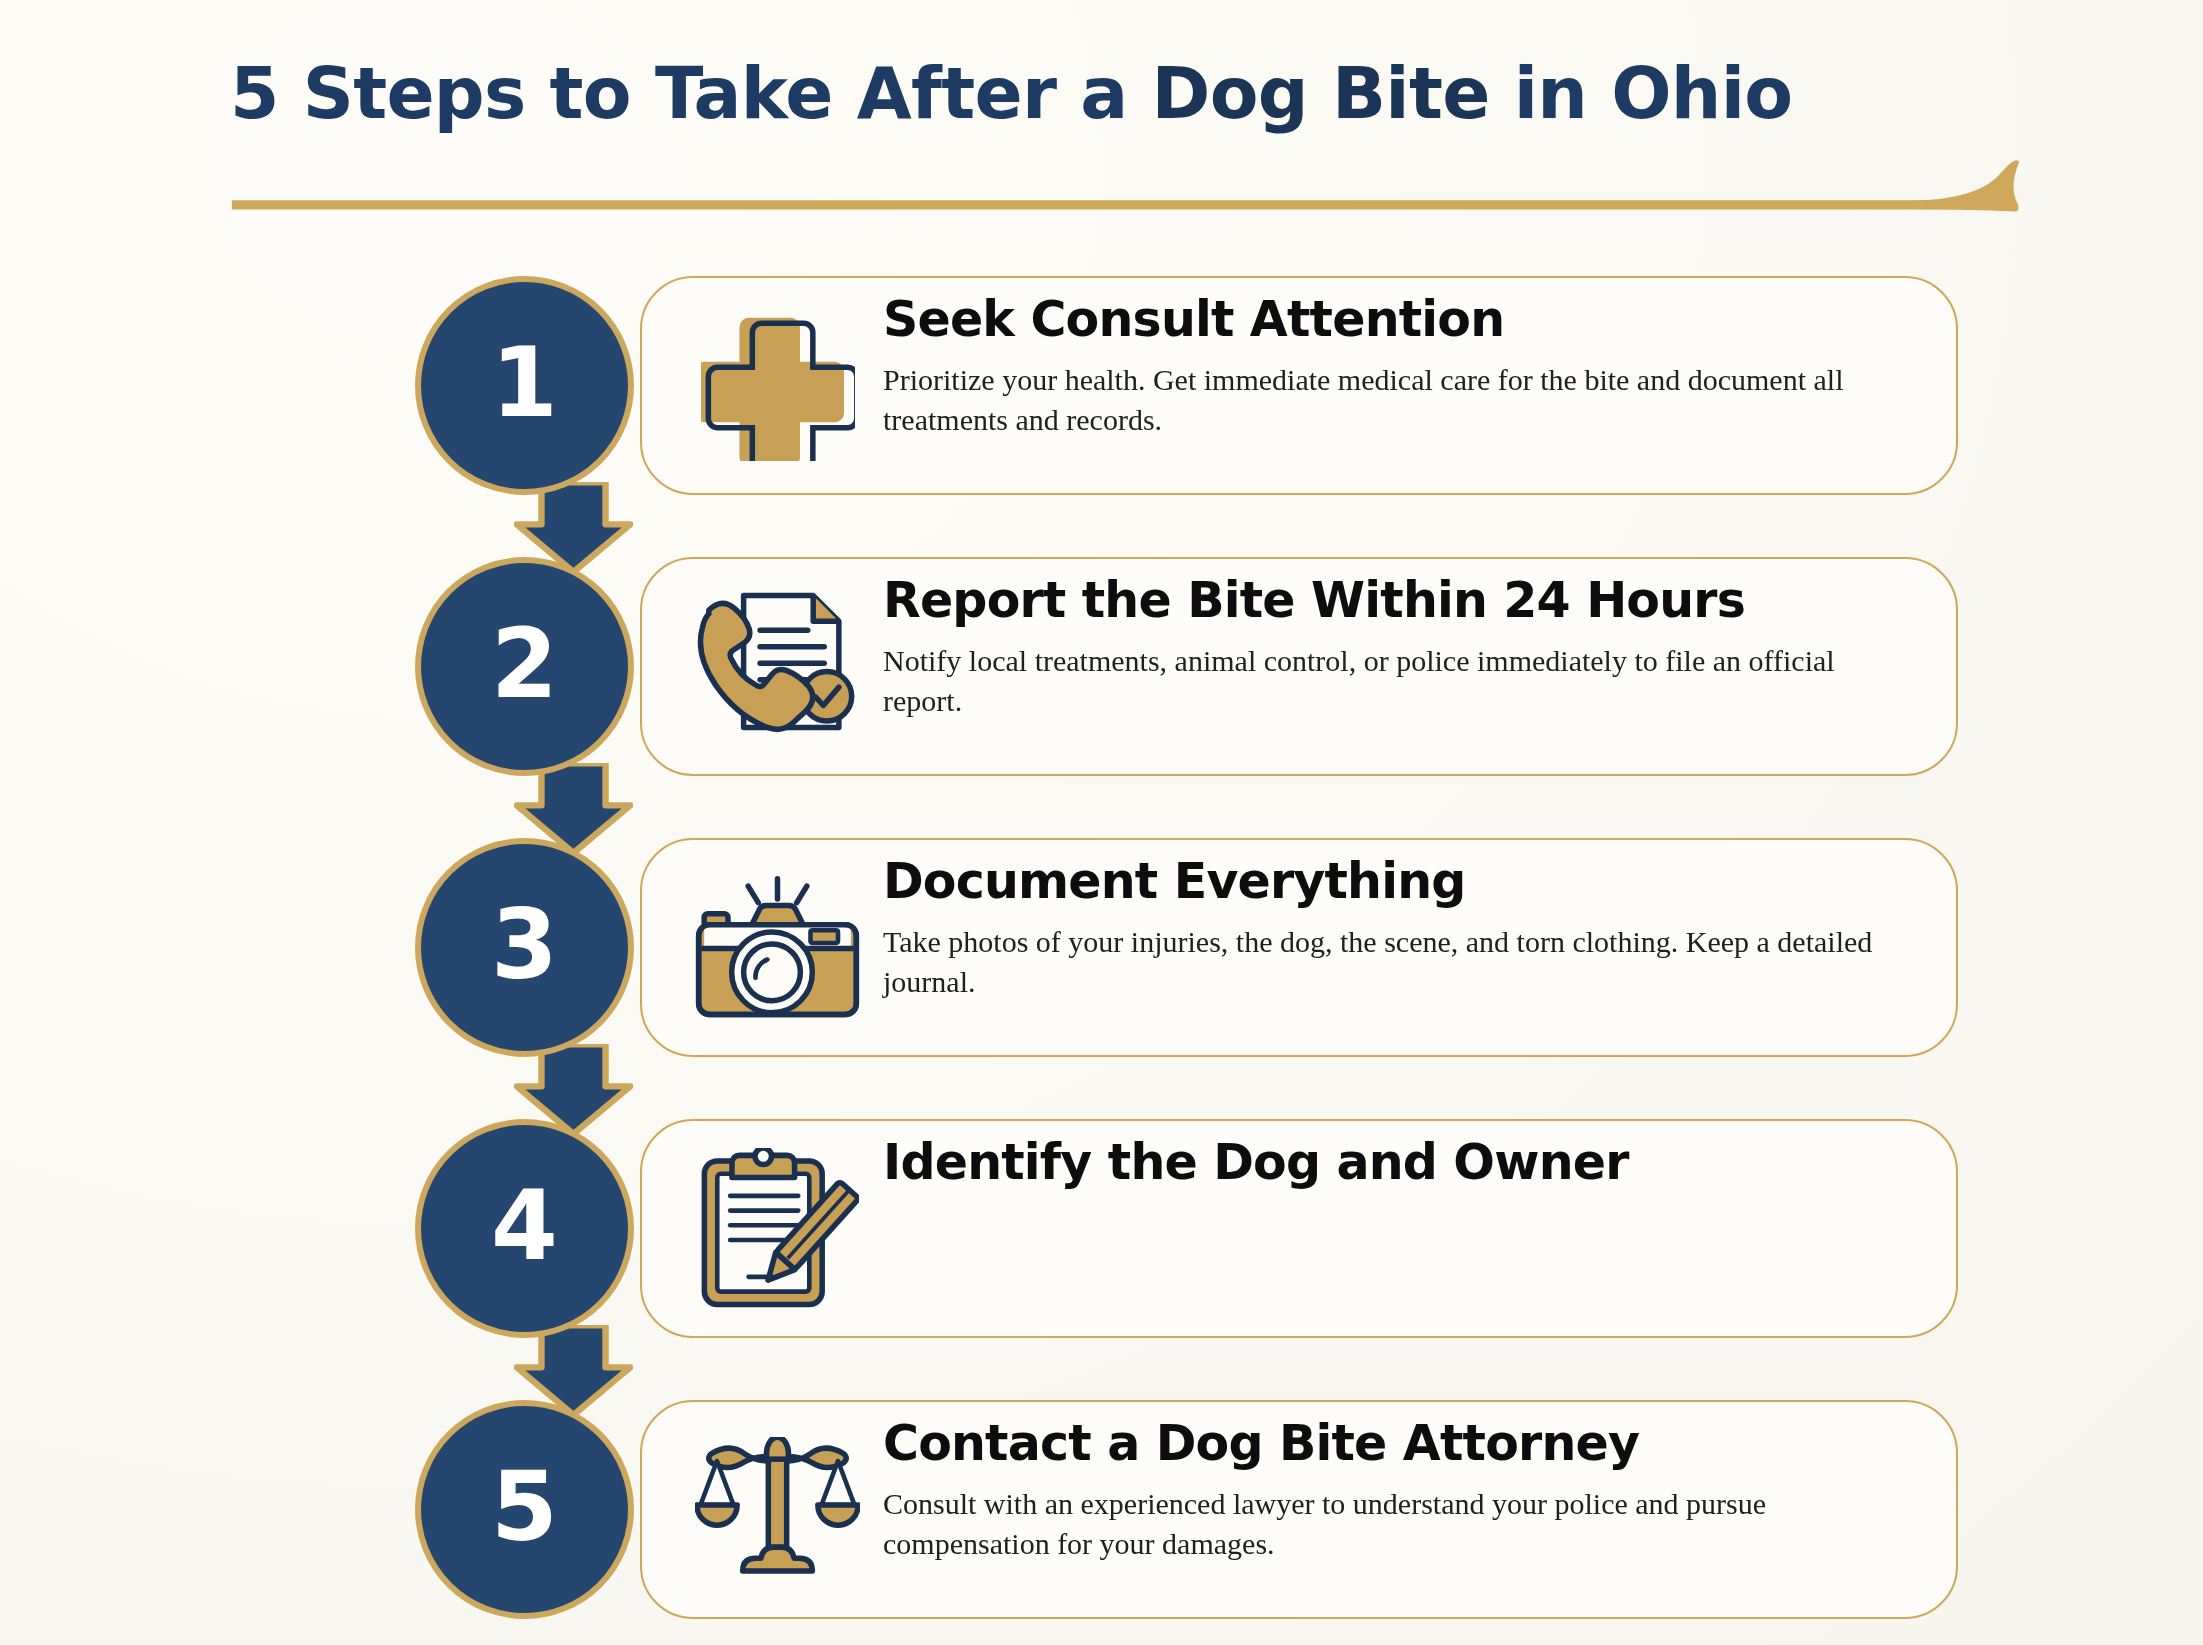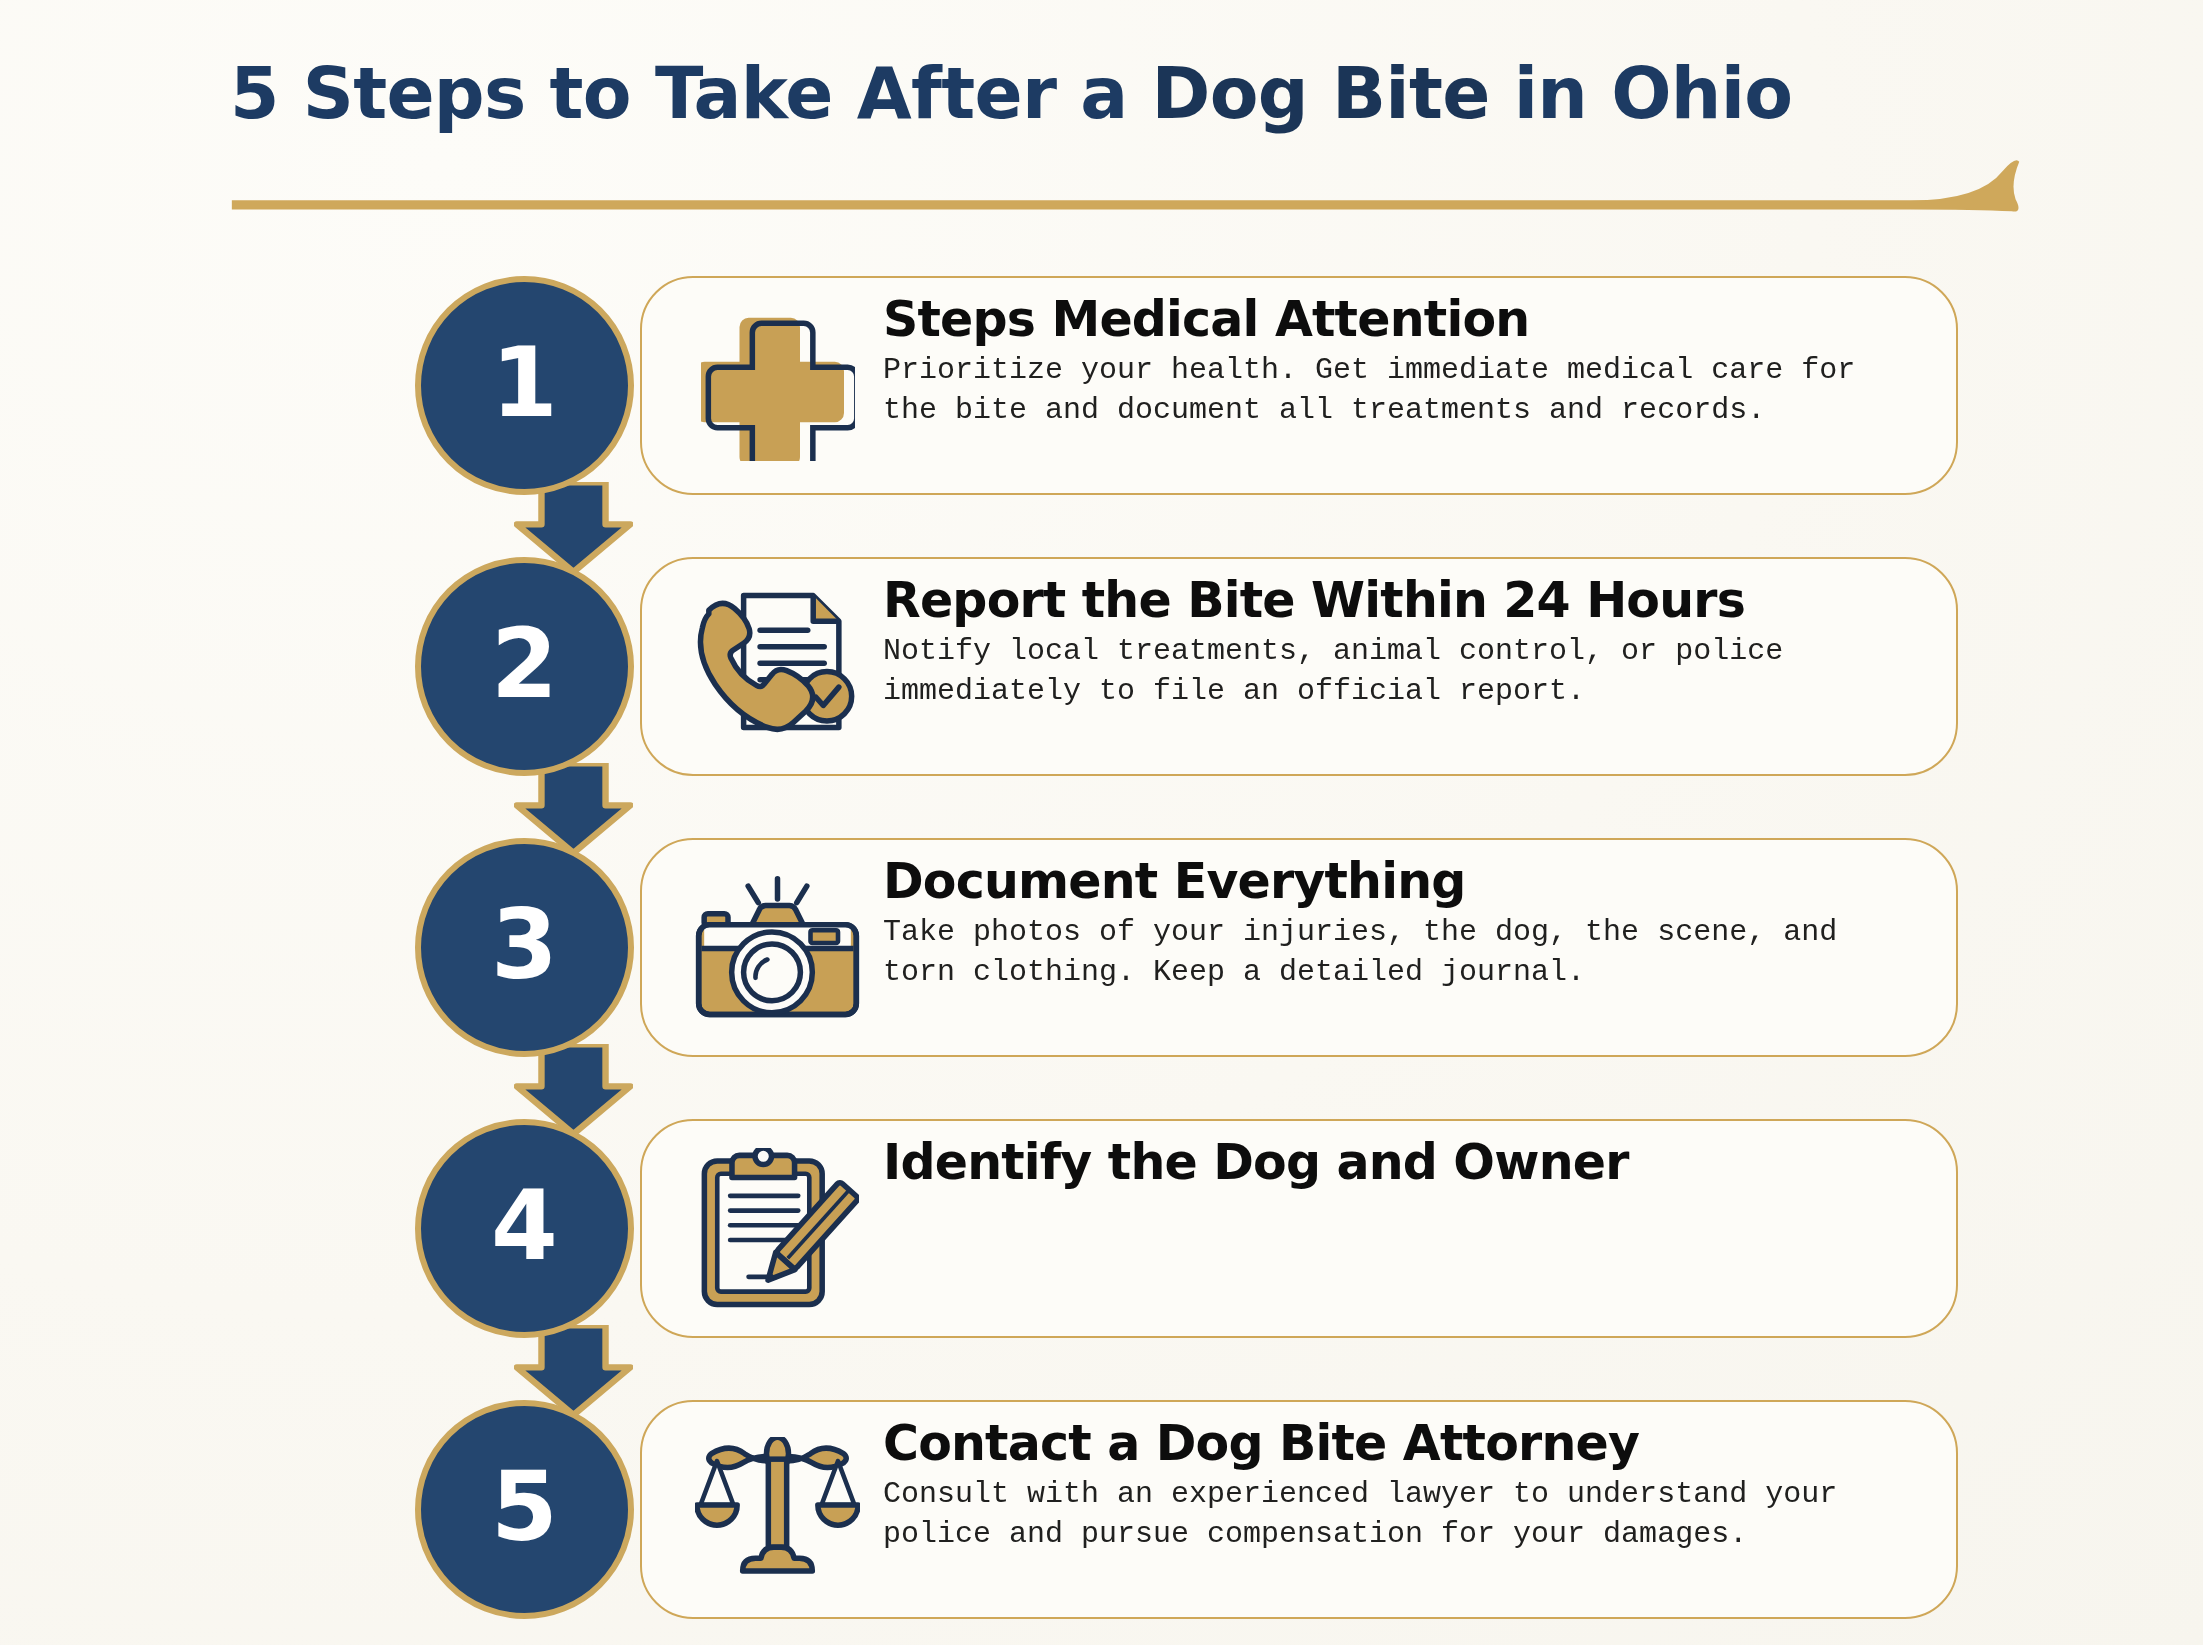--- a/index.html
+++ b/index.html
@@ -152,25 +152,25 @@
     font-family: "DejaVu Sans", sans-serif;
     font-size: 49px;
     font-weight: 700;
     letter-spacing: -0.8px;
     color: #0d0d0d;
     line-height: 1.12;
     white-space: nowrap;
   }
 
   .step-desc {
-    font-family: Liberation Mono, monospace;
+    font-family: Liberation Serif, serif;
     font-size: 30px;
     line-height: 1.33;
     color: #20201f;
-    margin-top: 4px;
+    margin-top: 13px;
     max-width: 992px;
   }
 
   svg { display: block; }
 </style>
 </head>
 <body>
 
 <div class="paper-bg"></div>
 
@@ -214,21 +214,21 @@
     <div class="circle">
       <span class="circle-num">1</span>
     </div>
     <div class="icon-box">
       <svg width="154" height="149" viewBox="0 0 168 162">
         <path d="M66 12 h46 a10 10 0 0 1 10 10 v38 h38 a10 10 0 0 1 10 10 v46 a10 10 0 0 1 -10 10 h-38 v38 a10 10 0 0 1 -10 10 h-46 a10 10 0 0 1 -10 -10 v-38 h-38 a10 10 0 0 1 -10 -10 v-46 a10 10 0 0 1 10 -10 h38 v-38 a10 10 0 0 1 10 -10 z" transform="translate(-14 -6)" fill="#c8a055"></path>
         <path d="M66 12 h46 a10 10 0 0 1 10 10 v38 h38 a10 10 0 0 1 10 10 v46 a10 10 0 0 1 -10 10 h-38 v38 a10 10 0 0 1 -10 10 h-46 a10 10 0 0 1 -10 -10 v-38 h-38 a10 10 0 0 1 -10 -10 v-46 a10 10 0 0 1 10 -10 h38 v-38 a10 10 0 0 1 10 -10 z" fill="none" stroke="#1b2f4e" stroke-width="6"></path>
       </svg>
     </div>
     <div class="text-box">
-      <div class="step-title">Steps Medical Attention</div>
+      <div class="step-title">Seek Consult Attention</div>
       <div class="step-desc">Prioritize your health. Get immediate medical care for the bite and document all treatments and records.</div>
     </div>
   </div>
 
   <div class="step step-2">
     <div class="card"></div>
     <div class="circle">
       <span class="circle-num">2</span>
     </div>
     <div class="icon-box">

